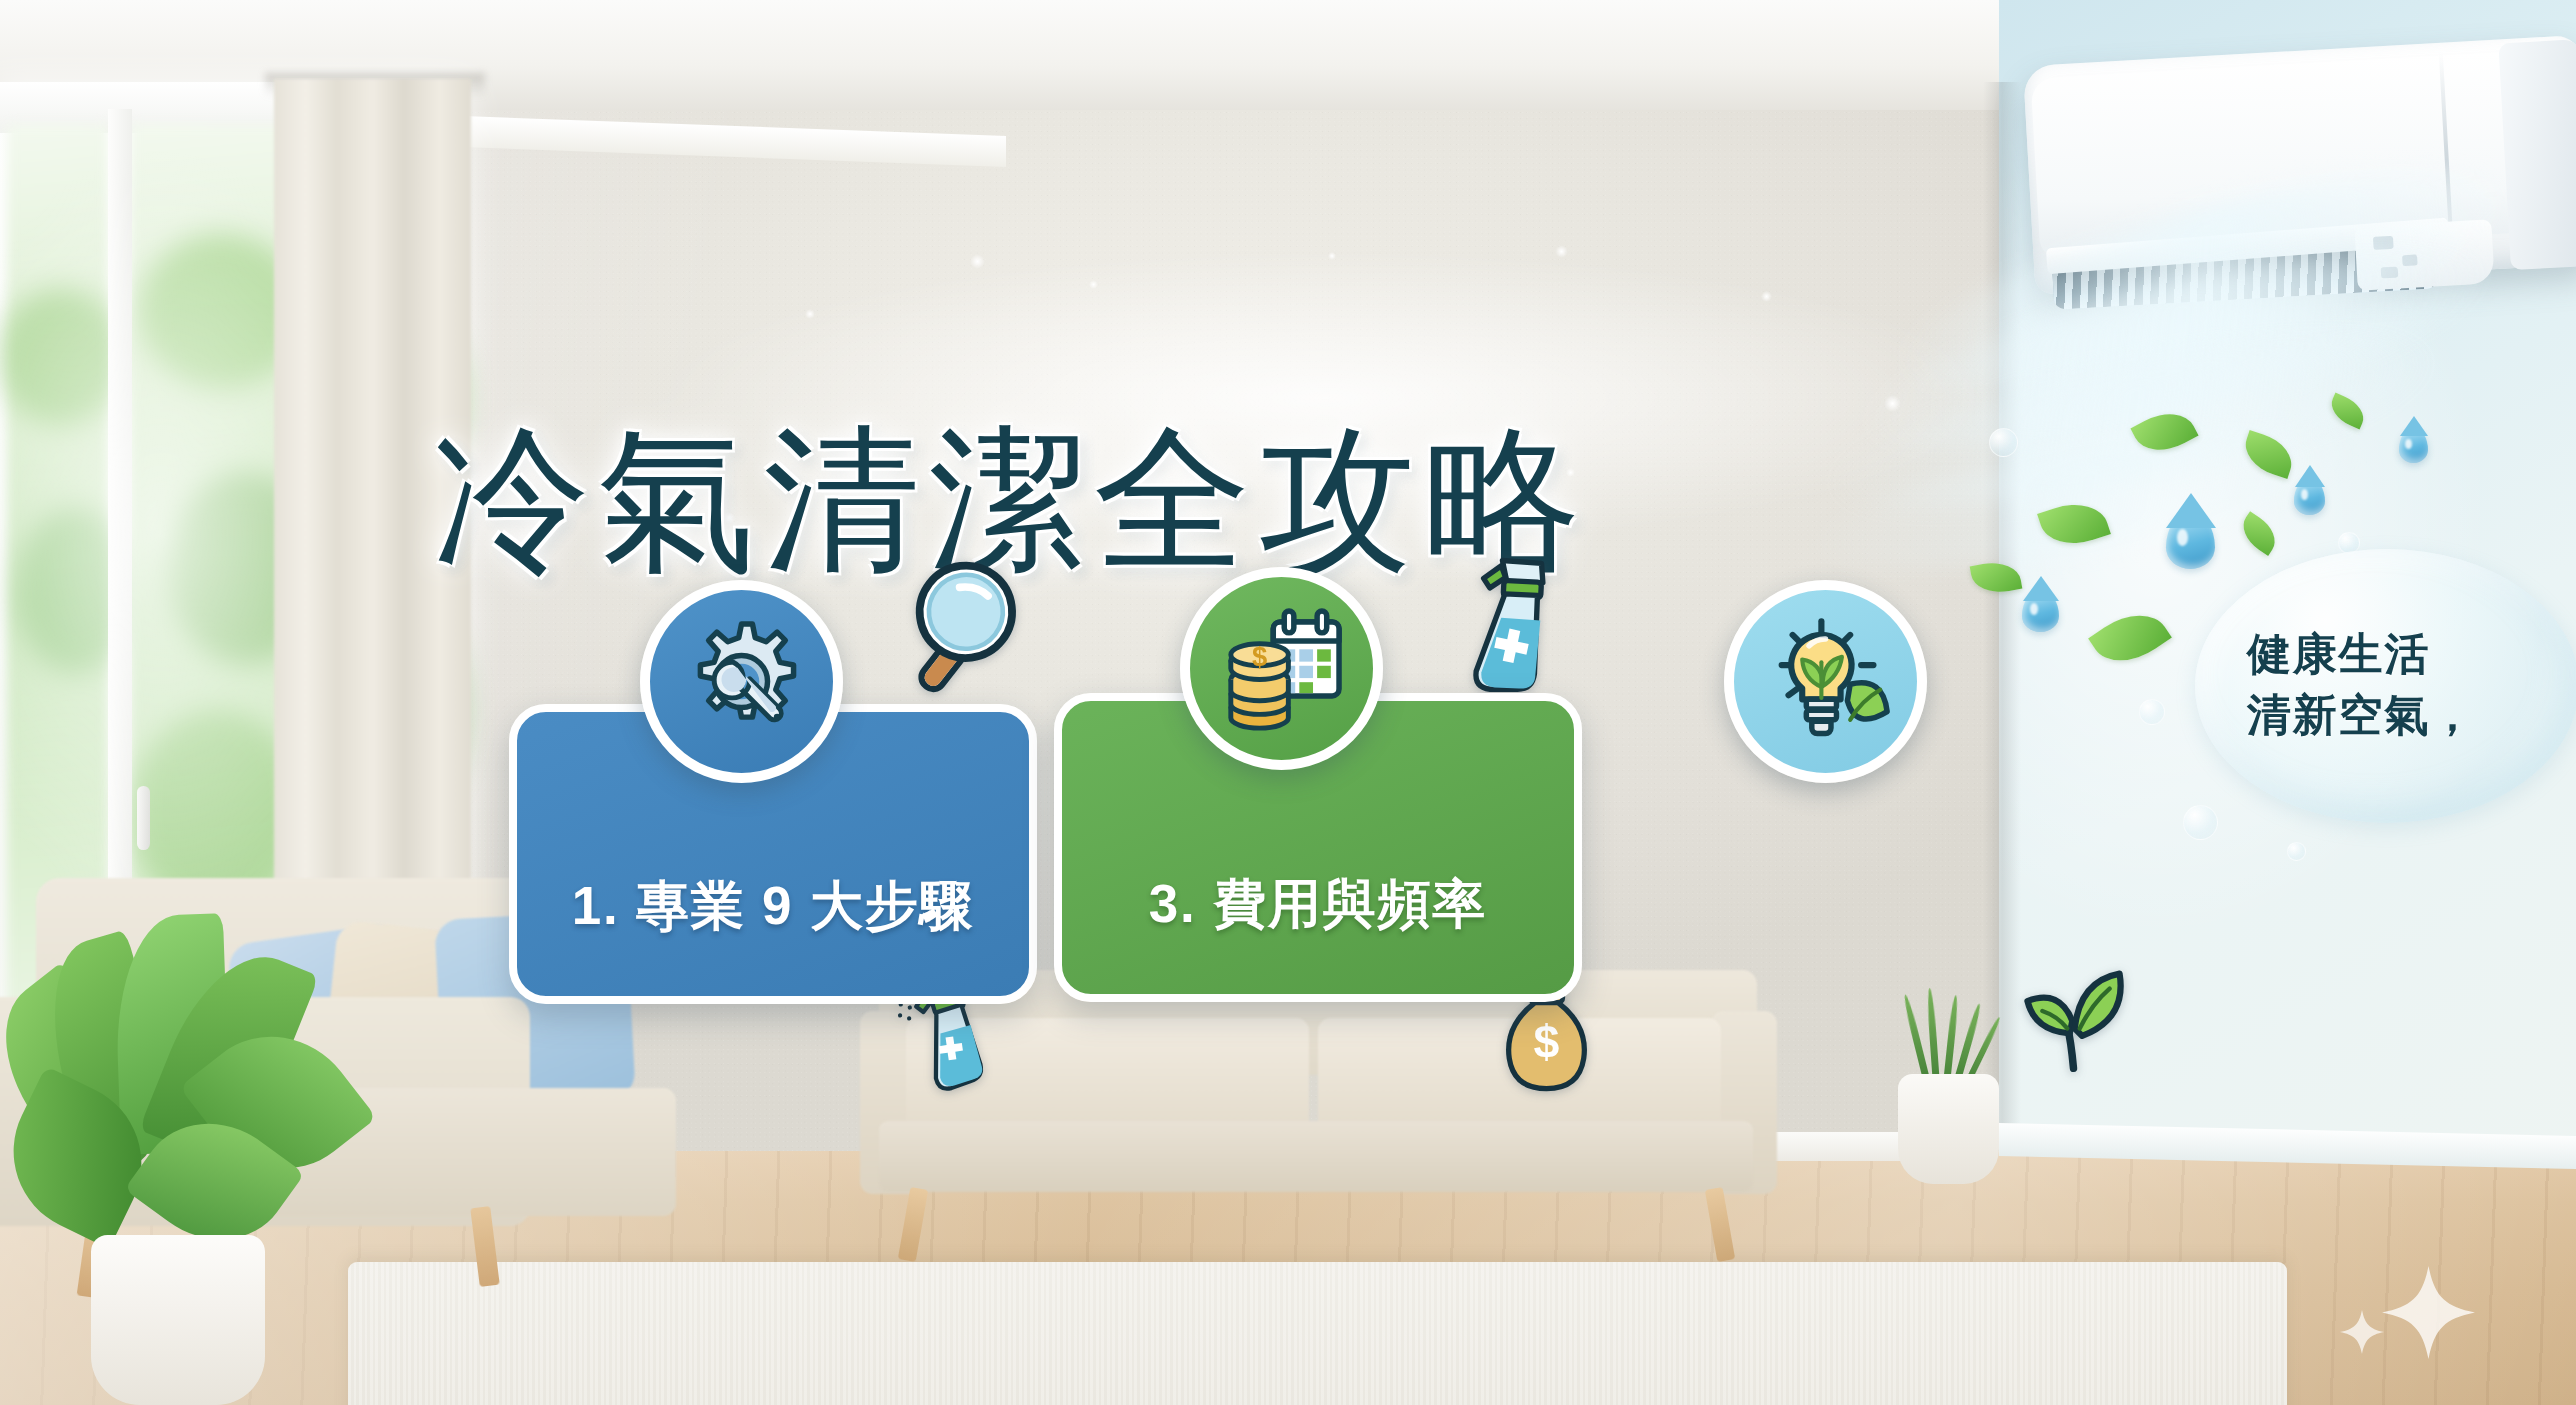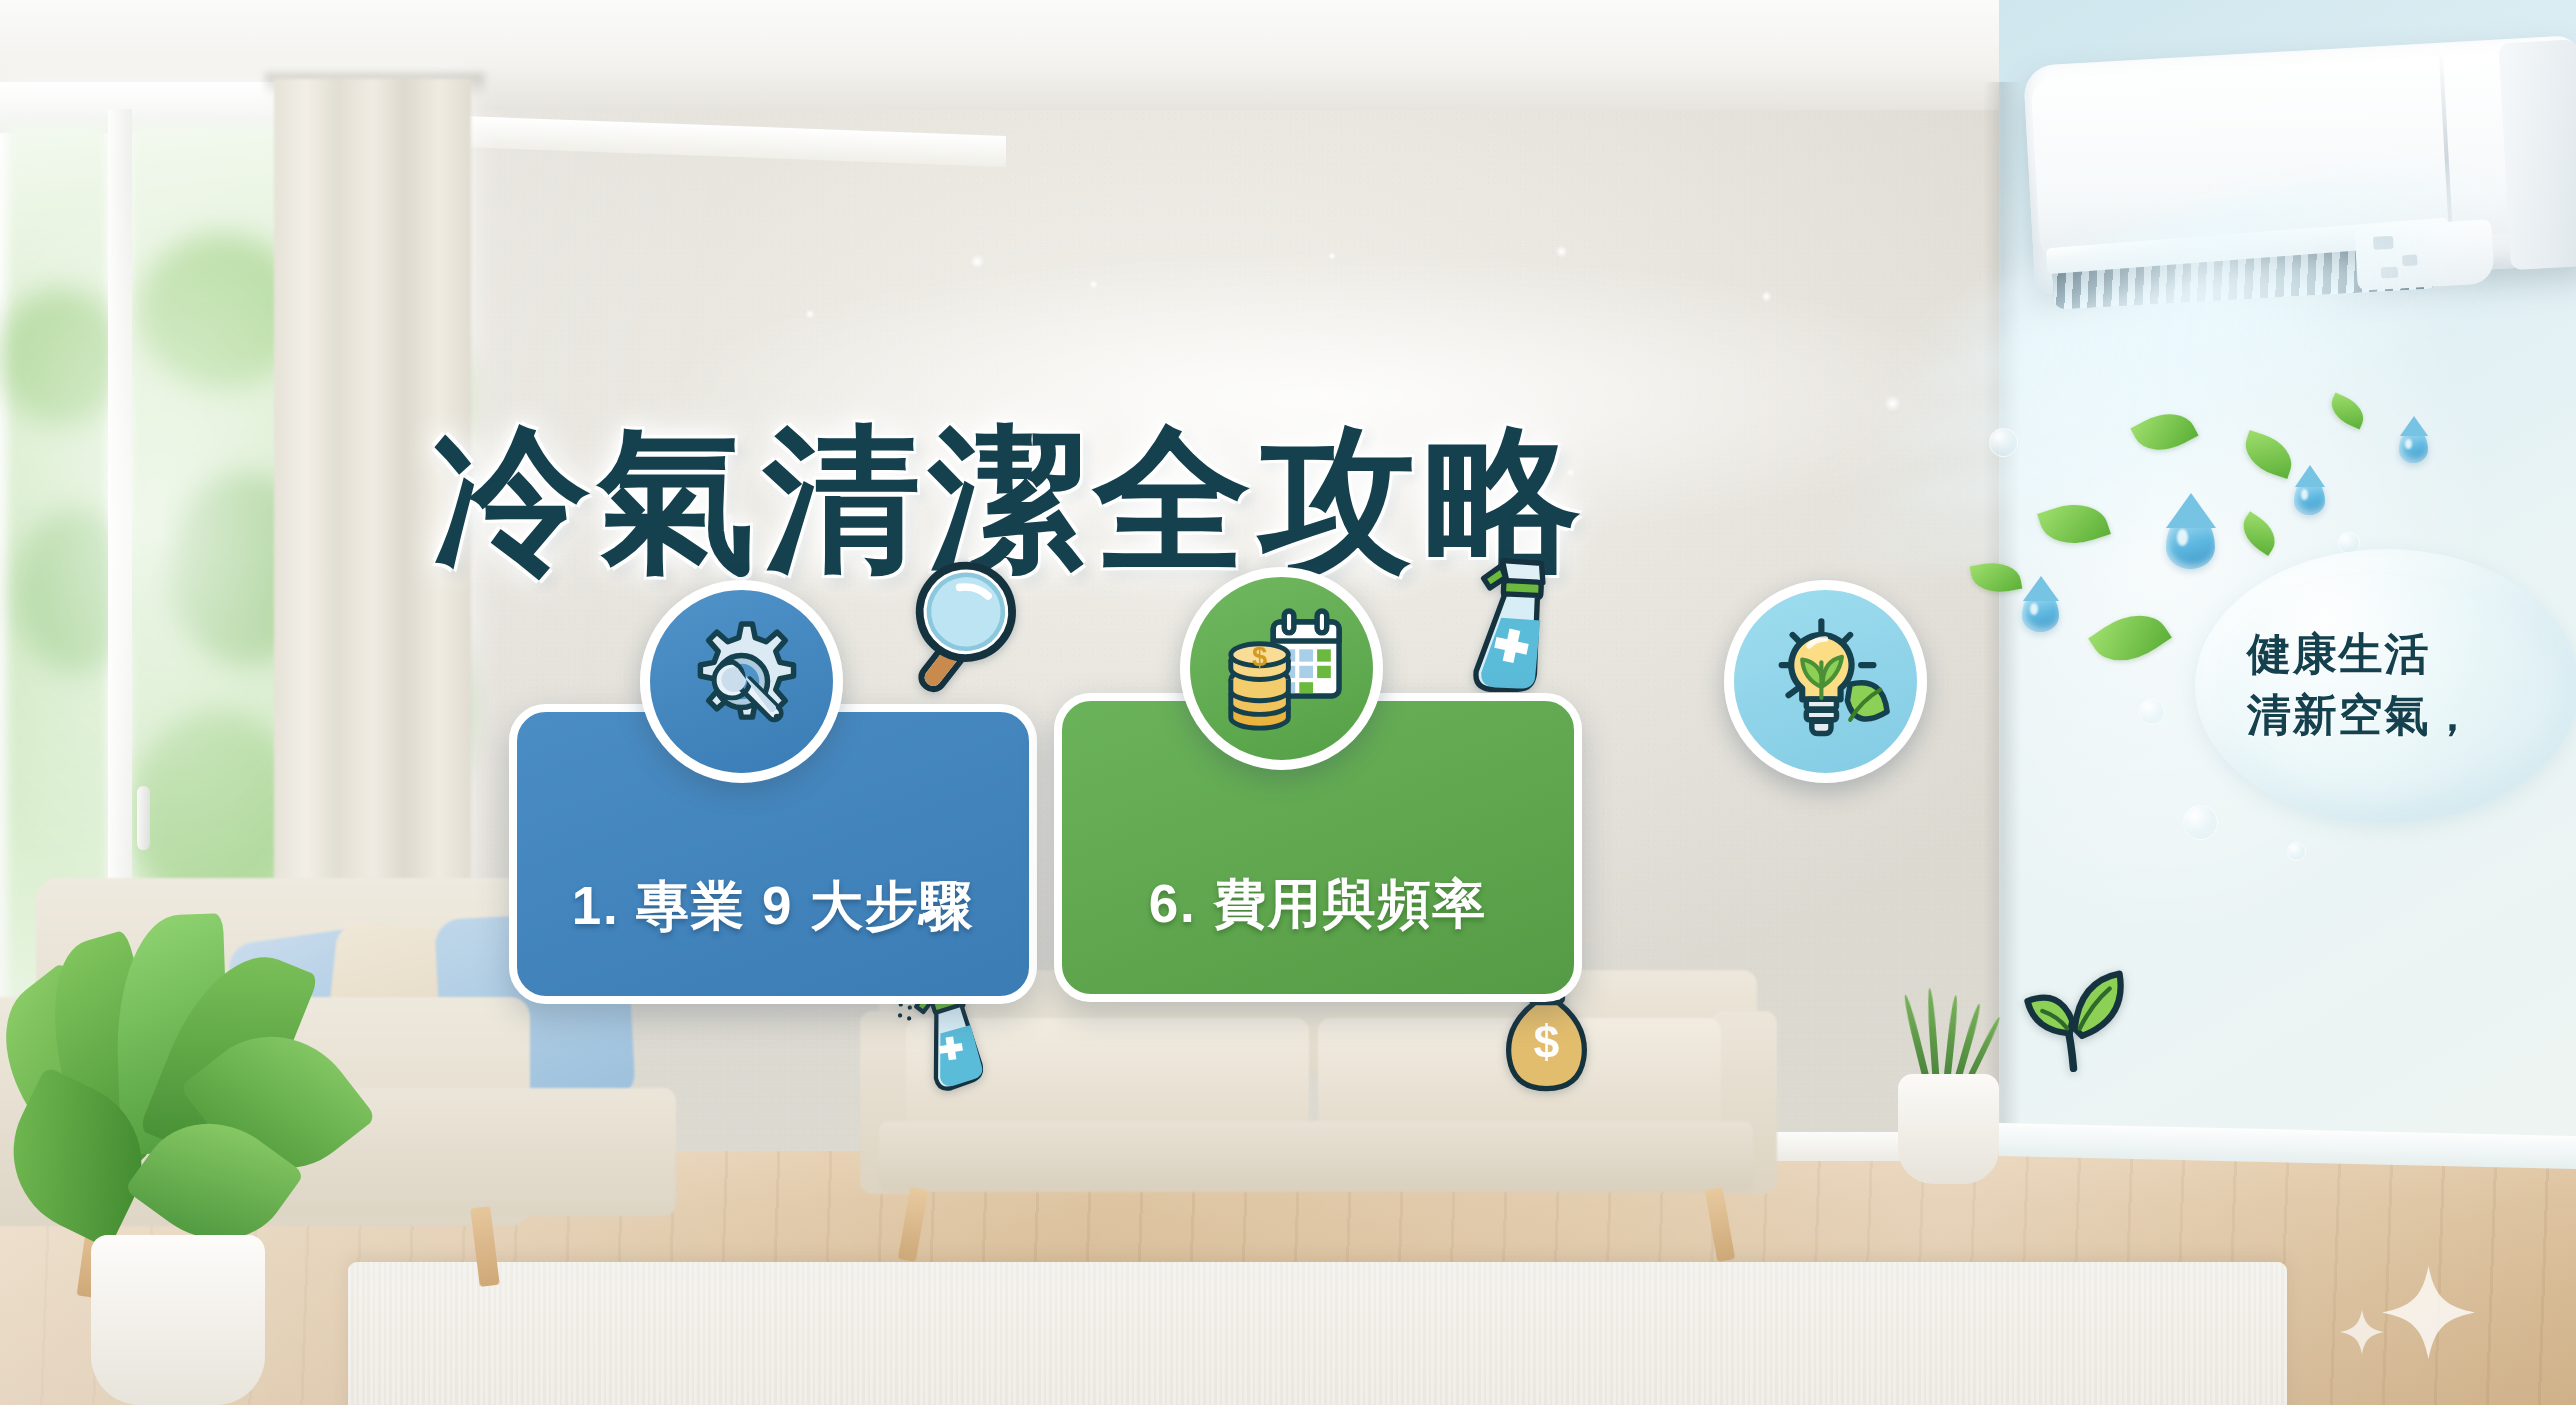--- a/index.html
+++ b/index.html
@@ -300,21 +300,21 @@
     display:flex;flex-direction:column;justify-content:center;
     color:#15404e;
     font-size:44px;font-weight:700;line-height:1.38;letter-spacing:1.8px;
     text-shadow:0 0.9px 2.7px rgba(255,255,255,.85);
   }
 
   
   .title{
     position:absolute;left:0;top:291px;width:2022px;
     text-align:center;
-    font-size:157px;font-weight:700;letter-spacing:8.2px;
+    font-size:157px;font-weight:400;letter-spacing:8.2px;
     color:#15404e;
     text-shadow:
       0 0 14.6px #ffffff, 0 0 27.4px #ffffff, 0 0 42px rgba(255,255,255,.95),
       2.7px 2.7px 0 rgba(255,255,255,.95), -2.7px -2.7px 0 rgba(255,255,255,.95),
       2.7px -2.7px 0 rgba(255,255,255,.95), -2.7px 2.7px 0 rgba(255,255,255,.95),
       5.5px 6.4px 12.8px rgba(60,90,105,.32);
     white-space:nowrap;
   }
   .title-glow{
     position:absolute;left:640px;top:247px;width:1372px;height:302px;
@@ -583,21 +583,21 @@
     <path d="M52 60 Q24 58 18 34 Q44 24 54 50 Z" fill="#8cd055" stroke="#15323f" stroke-width="5" stroke-linejoin="round"></path>
     <path d="M30 42 Q42 46 50 56" stroke="#2e6a2a" stroke-width="3.5" fill="none" stroke-linecap="round"></path>
     <path d="M56 56 Q60 18 92 12 Q98 48 62 62 Z" fill="#8cd055" stroke="#15323f" stroke-width="5" stroke-linejoin="round"></path>
     <path d="M84 24 Q70 36 60 56" stroke="#2e6a2a" stroke-width="3.5" fill="none" stroke-linecap="round"></path>
   </svg>
 
   <div class="card card1">
     <div class="card-label">1. 專業 9 大步驟</div>
   </div>
   <div class="card card2">
-    <div class="card-label">6. 費用與頻率</div>
+    <div class="card-label">3. 費用與頻率</div>
   </div>
 
   <div class="badge badge1">
     <svg width="137" height="137" viewBox="0 0 100 100">
       <g stroke="#15404e" stroke-width="4" stroke-linejoin="round">
         <path fill="#dceaf3" d="M50 8 l8 0 2 10 8 3 8-7 6 6 -7 8 3 8 10 2 0 8 -10 2 -3 8 7 8 -6 6 -8-7 -8 3 -2 10 -8 0 -2-10 -8-3 -8 7 -6-6 7-8 -3-8 -10-2 0-8 10-2 3-8 -7-8 6-6 8 7 8-3 z"></path>
         <circle cx="50" cy="50" r="19" fill="#aecbdd"></circle>
         <circle cx="50" cy="50" r="13" fill="#4f93c9" stroke="none"></circle>
       </g>
       <g stroke="#15404e" stroke-width="3.6" stroke-linejoin="round" stroke-linecap="round">

